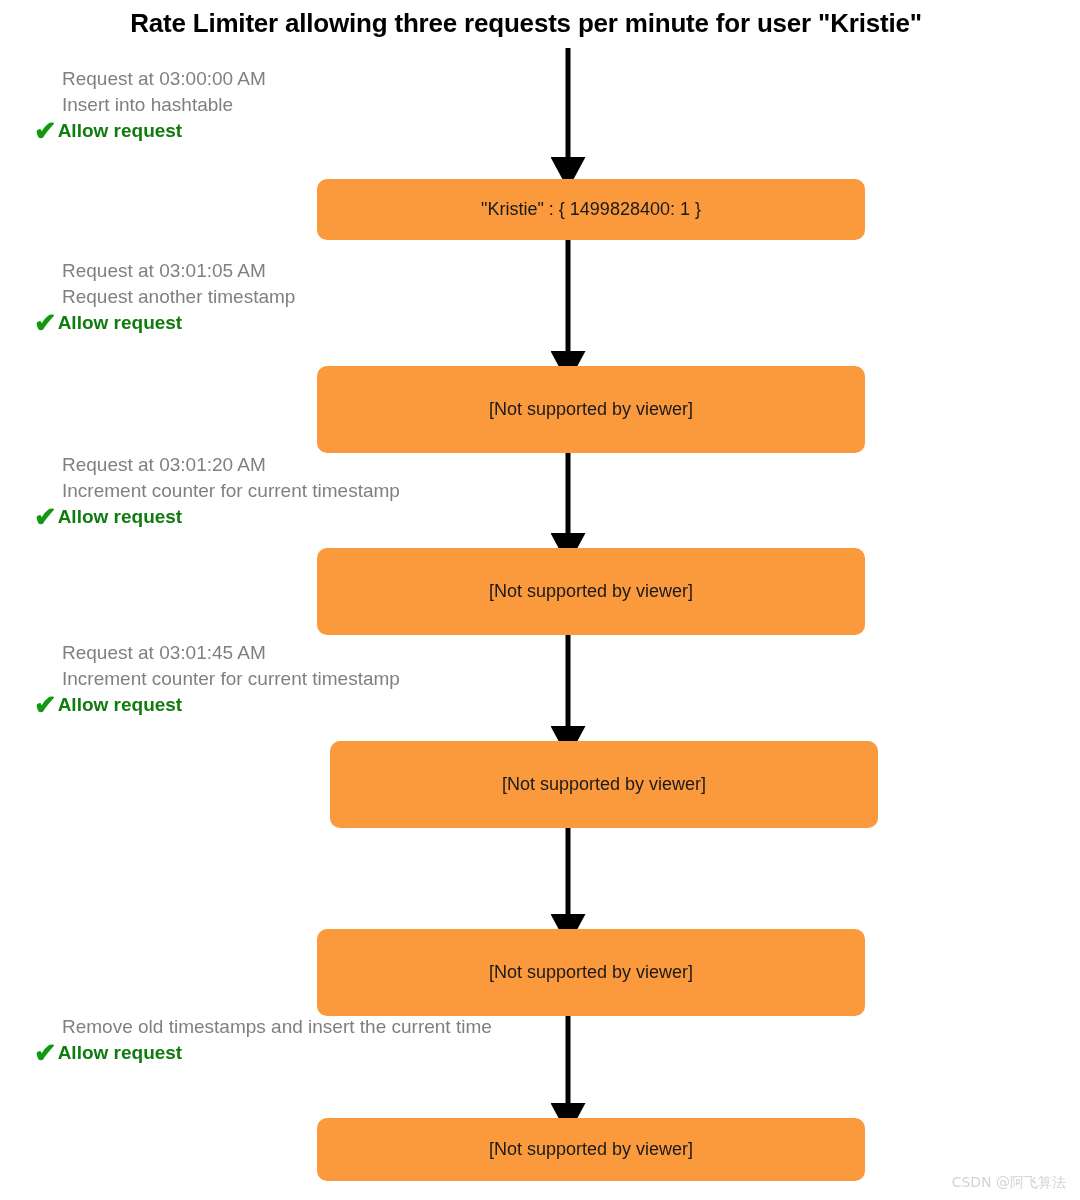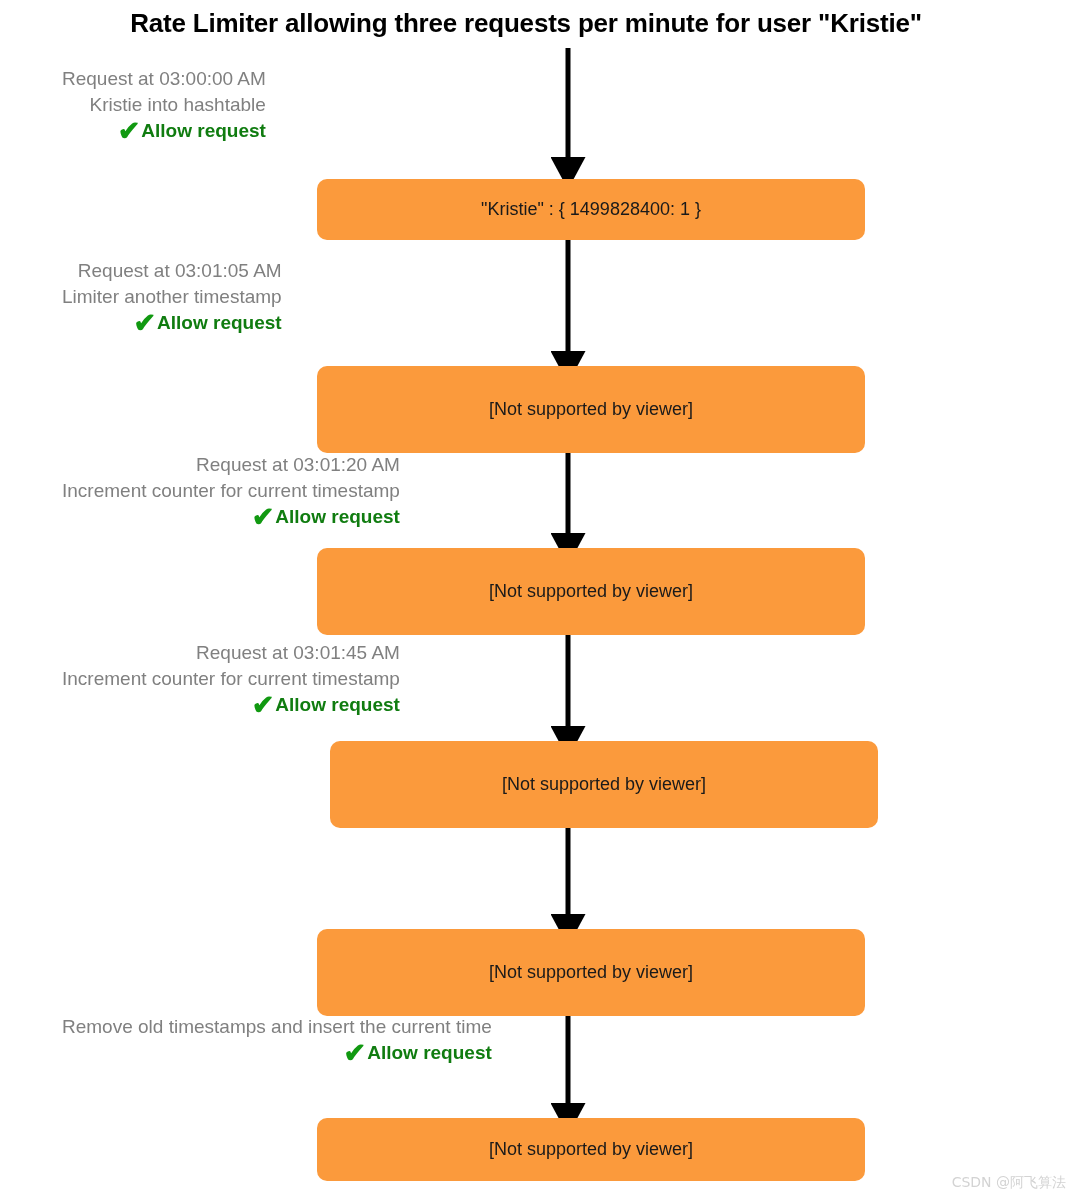--- a/index.html
+++ b/index.html
@@ -47,21 +47,20 @@
     color: #1a1a1a;
     font-size: 18px;
     font-family: "Liberation Sans", sans-serif;
     box-sizing: border-box;
   }
 
   
   .annotation {
     position: absolute;
     white-space: nowrap;
-    text-align: right;
   }
   .annotation .ann-line {
     display: block;
     color: #808080;
     font-size: 19px;
     line-height: 26px;
     white-space: nowrap;
   }
   .annotation .ann-verdict {
     display: block;
@@ -152,29 +151,29 @@
   <div class="node-box" style="left:317px; top:929px; width:548px; height:87px;">
     <span>[Not supported by viewer]</span>
   </div>
 
   <div class="node-box" style="left:317px; top:1118px; width:548px; height:63px;">
     <span>[Not supported by viewer]</span>
   </div>
 
   <div class="annotation" style="left:62px; top:66px;">
     <span class="ann-line">Request at 03:00:00 AM</span>
-    <span class="ann-line">Kristie into hashtable</span>
+    <span class="ann-line">Insert into hashtable</span>
     <span class="ann-verdict allow" style="margin-left:-28px;">
       <span class="verdict-icon check">✔</span><span>Allow request</span>
     </span>
   </div>
 
   <div class="annotation" style="left:62px; top:258px;">
     <span class="ann-line">Request at 03:01:05 AM</span>
-    <span class="ann-line">Limiter another timestamp</span>
+    <span class="ann-line">Request another timestamp</span>
     <span class="ann-verdict allow" style="margin-left:-28px;">
       <span class="verdict-icon check">✔</span><span>Allow request</span>
     </span>
   </div>
 
   <div class="annotation" style="left:62px; top:452px;">
     <span class="ann-line">Request at 03:01:20 AM</span>
     <span class="ann-line">Increment counter for current timestamp</span>
     <span class="ann-verdict allow" style="margin-left:-28px;">
       <span class="verdict-icon check">✔</span><span>Allow request</span>

